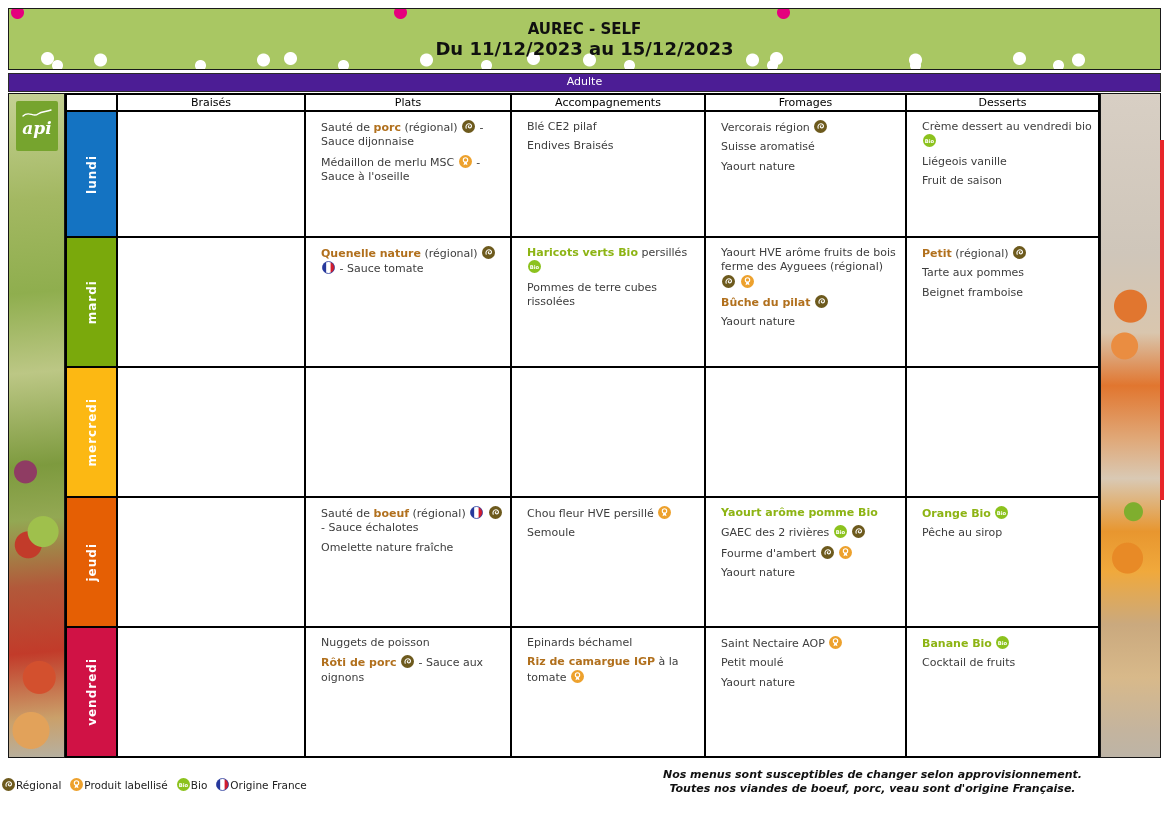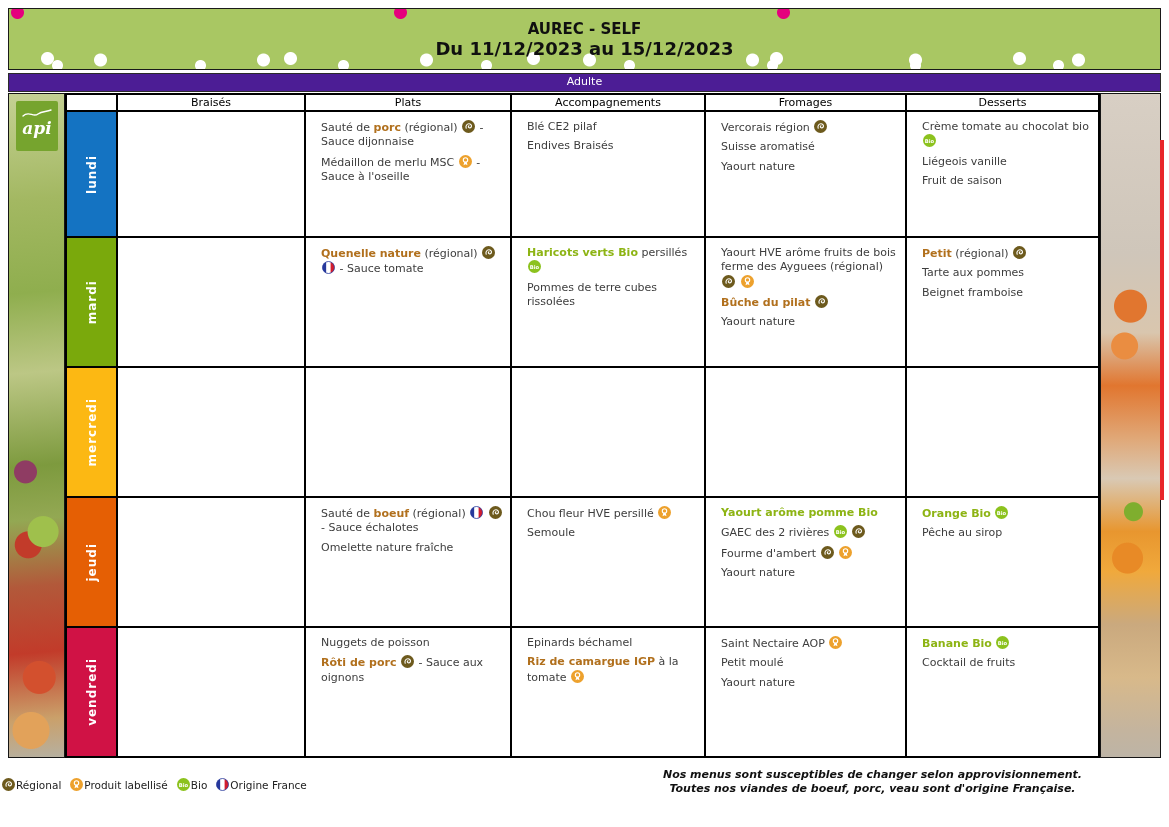--- a/index.html
+++ b/index.html
@@ -145,21 +145,21 @@
           <div class="item"><span>Endives Braisés</span></div>
         </div>
         <div class="cell menu">
           <div class="item"><span>Vercorais région </span><svg class="mi" viewBox="0 0 13 13">
               <use href="#ico-regional"></use>
             </svg></div>
           <div class="item"><span>Suisse aromatisé</span></div>
           <div class="item"><span>Yaourt nature</span></div>
         </div>
         <div class="cell menu">
-          <div class="item"><span>Crème tomate au chocolat bio </span><svg class="mi" viewBox="0 0 13 13">
+          <div class="item"><span>Crème dessert au vendredi bio </span><svg class="mi" viewBox="0 0 13 13">
               <use href="#ico-bio"></use>
             </svg></div>
           <div class="item"><span>Liégeois vanille</span></div>
           <div class="item"><span>Fruit de saison</span></div>
         </div>
         <div class="cell day" style="background: rgb(122, 169, 12);">
           <span class="day-label">mardi</span>
         </div>
         <div class="cell menu"></div>
         <div class="cell menu">

